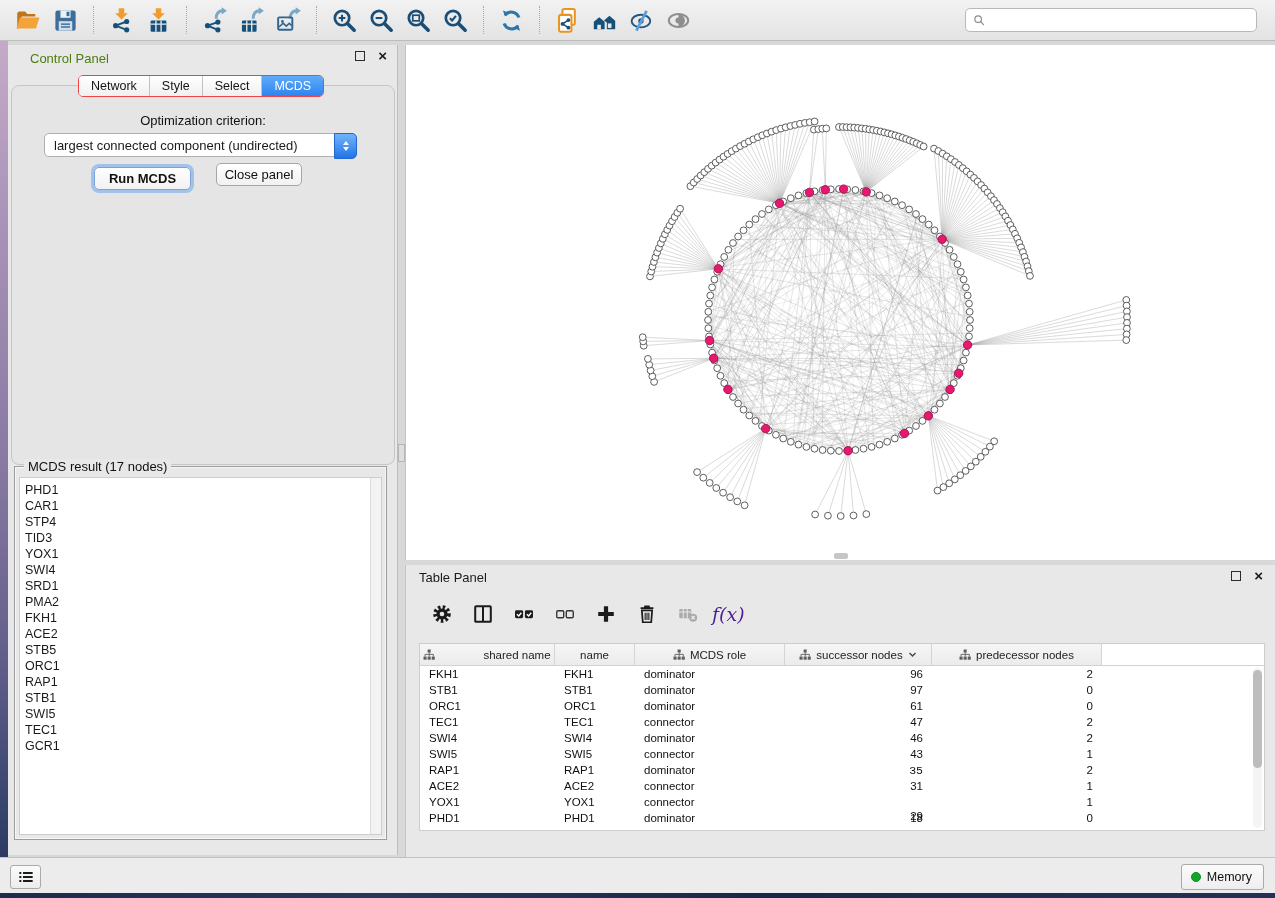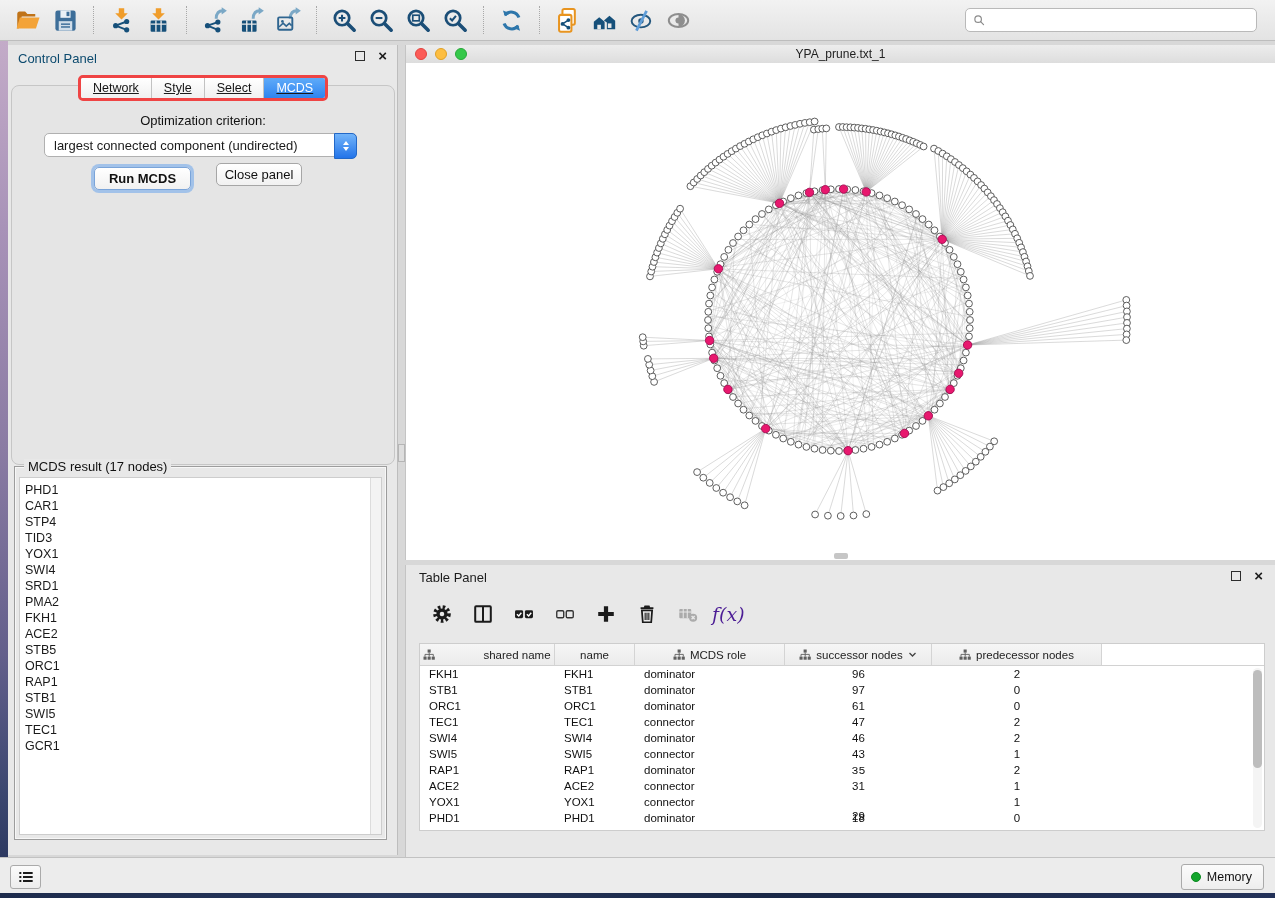--- a/index.html
+++ b/index.html
@@ -17,22 +17,22 @@
   .wall-left{position:absolute;left:0;top:41px;width:8px;height:852px;background:linear-gradient(180deg,#c3abc8 0%,#a892b8 22%,#8a7ba3 48%,#635f8b 72%,#3c4770 88%,#26335a 100%);}
   .wall-bottom{position:absolute;left:0;top:893px;width:1275px;height:5px;background:linear-gradient(90deg,#1d2b4c,#27375d 30%,#1a2847 60%,#233158);}
 
   
   .win-icons{position:absolute;top:6px;display:flex;gap:13px;align-items:center;}
   .float-glyph{width:8px;height:8px;border:1.5px solid #2c2c2c;display:inline-block;background:transparent;}
   .close-glyph{font-size:15px;font-weight:bold;color:#1c1c1c;line-height:10px;}
 
   
   .control-panel{position:absolute;left:8px;top:45px;width:390px;height:810px;background:#e8e8e8;border-right:1px solid #bdbdbd;box-sizing:border-box;}
-  .cp-title{font-size:13px;color:#0c4a6e;padding:6px 0 0 10px;}
-  .seg-tabs{display:flex;border:3px solid #ef4444;border-radius:5px;overflow:hidden;background:#fff;height:20px;text-decoration:underline;}
+  .cp-title{font-size:13px;color:#4d7c0f;padding:6px 0 0 22px;}
+  .seg-tabs{display:flex;border:1px solid #ef4444;border-radius:5px;overflow:hidden;background:#fff;height:20px;}
   .seg-tab{padding:1px 12px;font-size:12.5px;color:#141414;border-right:1px solid #c2c2c2;background:linear-gradient(#ffffff,#f0f0f0);display:flex;align-items:center;white-space:nowrap;}
   .seg-tab:last-child{border-right:none;}
   .seg-tab.active{background:linear-gradient(#5fabf9,#2e84f0);color:#fff;}
   .cp-tabs{position:absolute;left:70px;top:30px;z-index:3;}
   .cp-inner{position:absolute;left:3px;top:40px;width:382px;height:378px;background:#e5e5e5;border:1px solid #c6c6c6;border-radius:8px;}
   .opt-label{position:absolute;left:0;top:68px;width:390px;text-align:center;font-size:13px;color:#111;}
   .combo{position:absolute;left:36px;top:88px;width:313px;height:24px;background:#fff;border:1px solid #b0b0b0;border-radius:5px;font-size:13px;display:flex;align-items:center;padding-left:9px;box-sizing:border-box;}
   .combo-btn{position:absolute;right:-1px;top:-1px;height:24px;width:21px;background:linear-gradient(#72b4fa,#2374e9);border:1px solid #2268c8;border-radius:0 5px 5px 0;display:flex;flex-direction:column;align-items:center;justify-content:center;gap:2px;}
   .tri-up{width:0;height:0;border-left:3.5px solid transparent;border-right:3.5px solid transparent;border-bottom:4.5px solid #fff;}
   .tri-down{width:0;height:0;border-left:3.5px solid transparent;border-right:3.5px solid transparent;border-top:4.5px solid #fff;}
@@ -65,21 +65,21 @@
   .tp-title{font-size:13px;color:#1c1c1c;padding:5px 0 0 13px;}
   .tp-toolbar{position:absolute;left:0;top:26px;width:100%;height:46px;display:flex;align-items:center;padding-left:23px;gap:15px;box-sizing:border-box;}
   .tp-tool{display:flex;align-items:center;justify-content:center;width:26px;height:30px;}
   .fx-label{font-family:"DejaVu Serif",serif;font-style:italic;font-size:19px;color:#4c1d95;margin-left:-4px;}
   .grid{position:absolute;left:13px;top:78px;width:846px;height:188px;background:#fff;border:1px solid #cdcdcd;box-sizing:border-box;overflow:hidden;}
   .grid-header{display:flex;height:21px;border-bottom:1px solid #d2d2d2;font-size:11.5px;color:#222;}
   .gh-cell{display:flex;align-items:center;justify-content:center;gap:5px;border-right:1px solid #d4d4d4;box-sizing:border-box;background:linear-gradient(#f6f6f6,#ebebeb);height:100%;}
   .gh-fill{flex:1;background:#fff;}
   .grid-row{display:flex;height:16px;font-size:11.5px;align-items:center;color:#111;}
   .gr-cell{box-sizing:border-box;padding:0 9px;white-space:nowrap;overflow:hidden;}
-  .gr-cell.num{text-align:center;}
+  .gr-cell.num{text-align:right;}
   .v-scroll{position:absolute;right:2px;top:24px;width:9px;height:160px;background:#f4f4f4;border-radius:5px;}
   .v-thumb{position:absolute;left:0;top:2px;width:9px;height:98px;background:#bdbdbd;border-radius:5px;}
   .bottom-tabs{position:absolute;left:260px;top:269px;}
 
   
   .status{position:absolute;left:0;top:857px;width:1275px;height:36px;background:#ececec;border-top:1px solid #c2c2c2;box-sizing:border-box;}
   .list-btn{position:absolute;left:10px;top:7px;width:31px;height:24px;background:linear-gradient(#fbfbfb,#ececec);border:1px solid #aaa;border-radius:3px;display:flex;align-items:center;justify-content:center;box-sizing:border-box;}
   .memory-btn{position:absolute;right:11px;top:6px;height:26px;padding:0 11px 0 9px;background:linear-gradient(#fbfbfb,#eeeeee);border:1px solid #aaa;border-radius:3px;display:flex;align-items:center;gap:6px;font-size:12.5px;box-sizing:border-box;color:#111;}
   .mem-dot{width:10px;height:10px;border-radius:50%;background:#13a52c;border:1px solid #0c8a21;box-sizing:border-box;}
 </style>
@@ -319,28 +319,20 @@
             <li>GCR1</li>
           </ul>
         <div class="result-scroll"></div>
       </div>
     </div>
   </div>
 
   <div class="divider-grip"></div>
 
   <div class="net-win">
-    <div class="net-title">
-      <div class="traffic">
-        <span class="light red"></span>
-        <span class="light yellow"></span>
-        <span class="light green"></span>
-      </div>
-      <span>YPA_prune.txt_1</span>
-    </div>
     <svg class="net-canvas" viewBox="0 0 870 497">
         <line x1="312.4" y1="205.8" x2="308.9" y2="215.2" stroke="#8a8a8a" stroke-width="0.7" opacity="0.3"></line>
         <line x1="312.4" y1="205.8" x2="511.6" y2="361.8" stroke="#8a8a8a" stroke-width="0.7" opacity="0.3"></line>
         <line x1="312.4" y1="205.8" x2="369.7" y2="371.7" stroke="#8a8a8a" stroke-width="0.7" opacity="0.3"></line>
         <line x1="312.4" y1="205.8" x2="492.6" y2="140.3" stroke="#8a8a8a" stroke-width="0.7" opacity="0.3"></line>
         <line x1="312.4" y1="205.8" x2="303.8" y2="278.8" stroke="#8a8a8a" stroke-width="0.7" opacity="0.3"></line>
         <line x1="312.4" y1="205.8" x2="413.9" y2="127.4" stroke="#8a8a8a" stroke-width="0.7" opacity="0.3"></line>
         <line x1="312.4" y1="205.8" x2="340.2" y2="349.5" stroke="#8a8a8a" stroke-width="0.7" opacity="0.3"></line>
         <line x1="312.4" y1="205.8" x2="519.9" y2="355.0" stroke="#8a8a8a" stroke-width="0.7" opacity="0.3"></line>
         <line x1="312.4" y1="205.8" x2="304.0" y2="234.3" stroke="#8a8a8a" stroke-width="0.7" opacity="0.3"></line>

